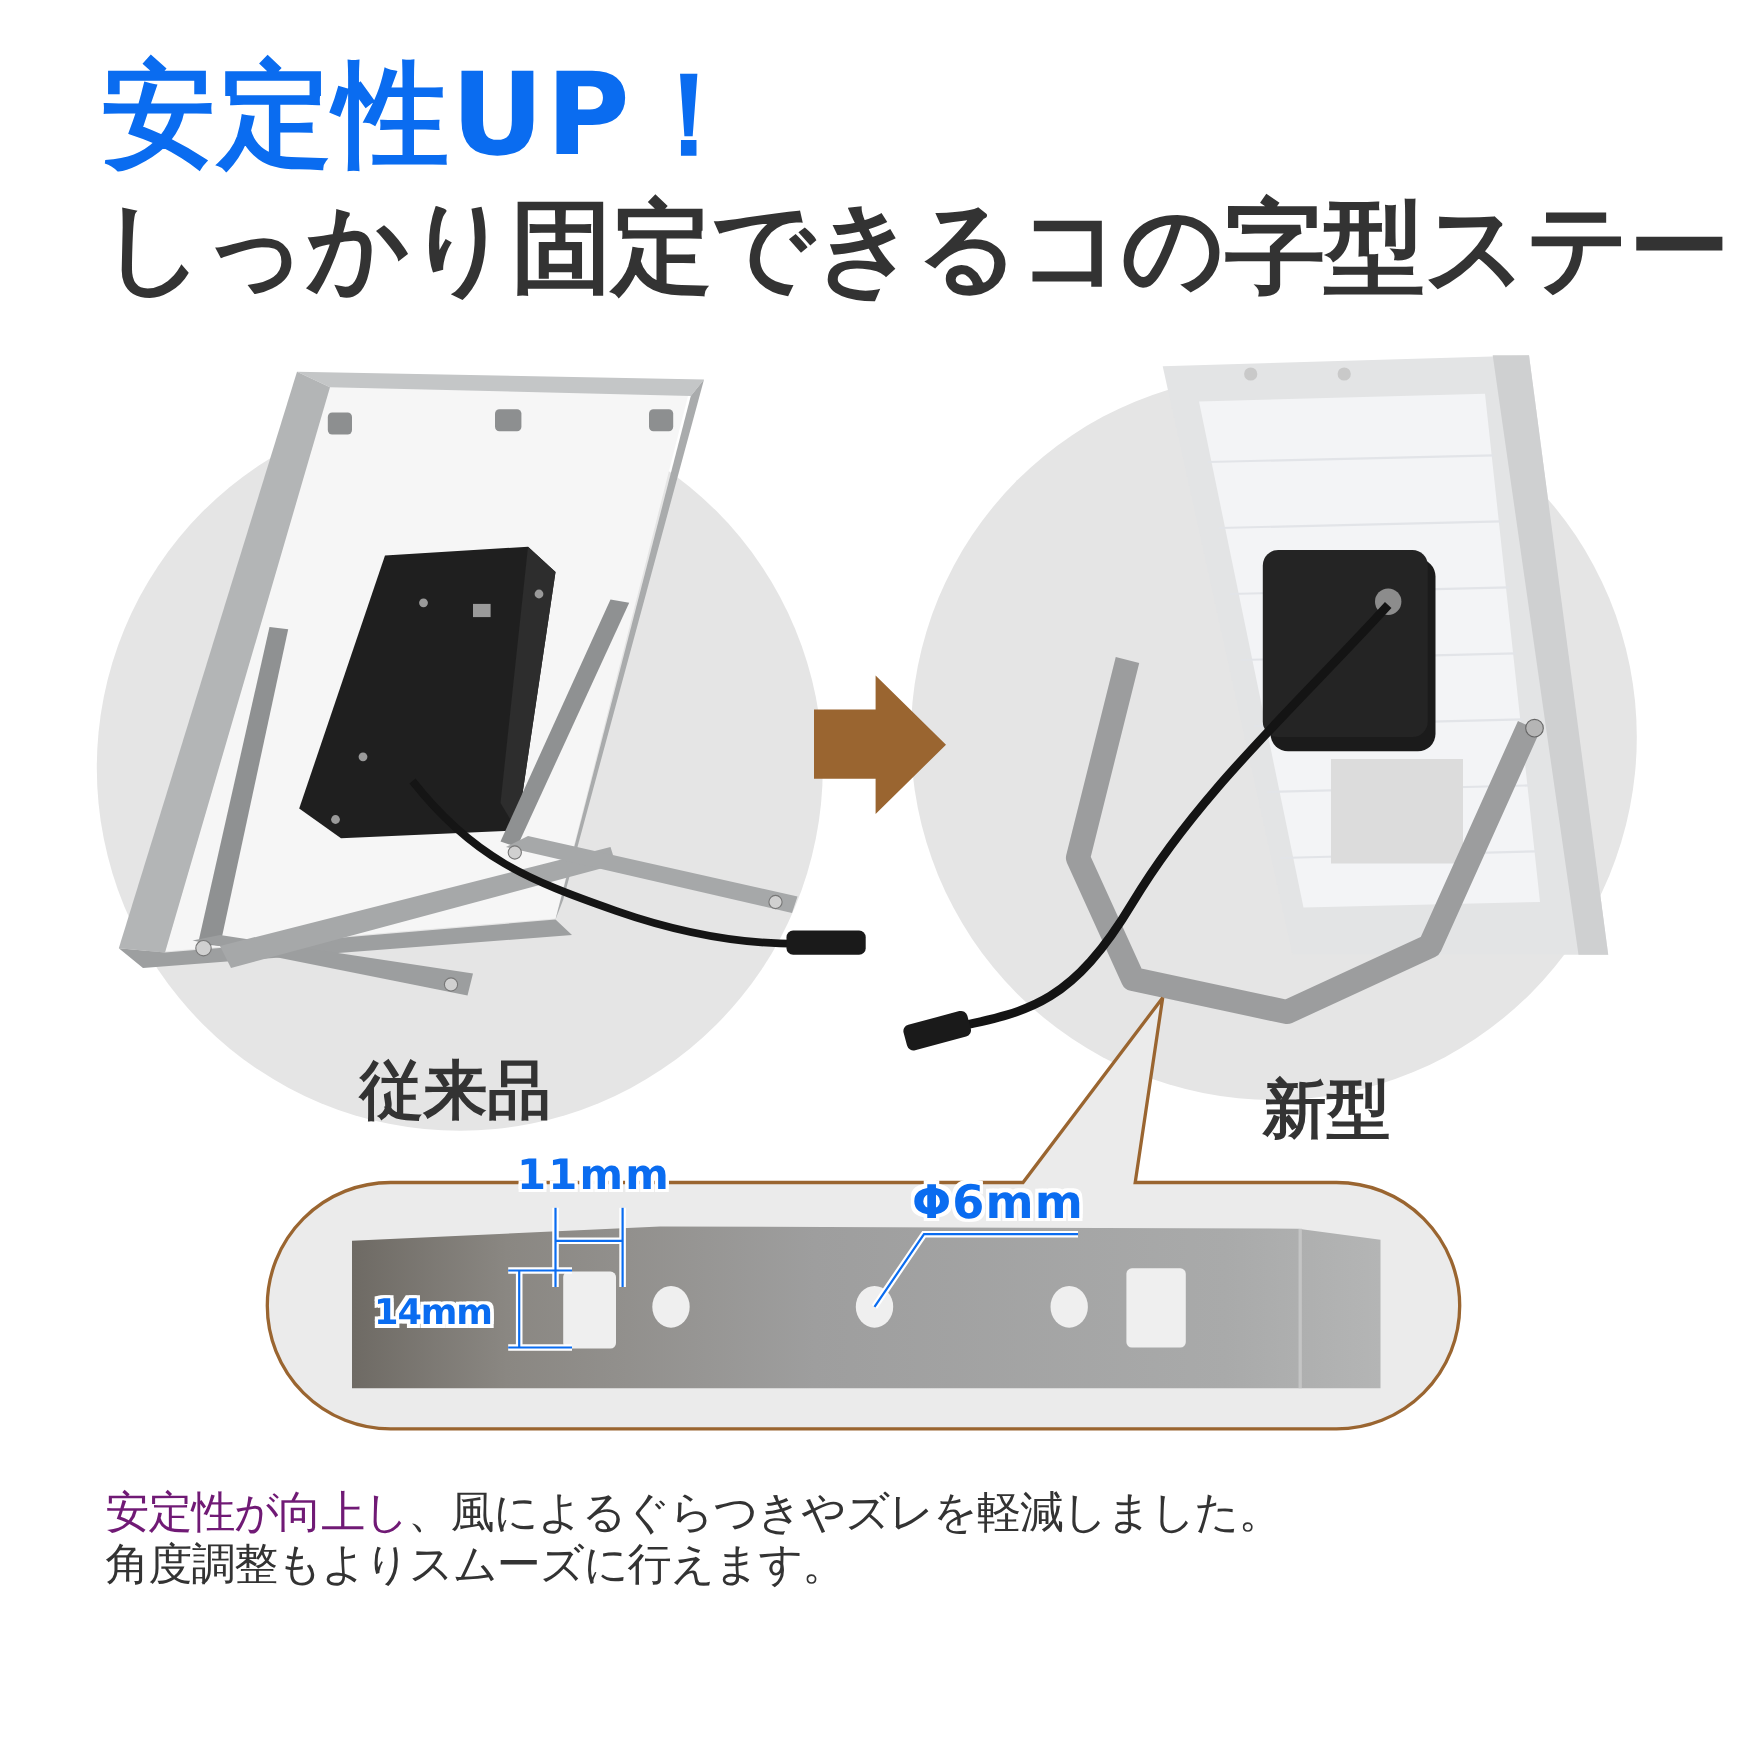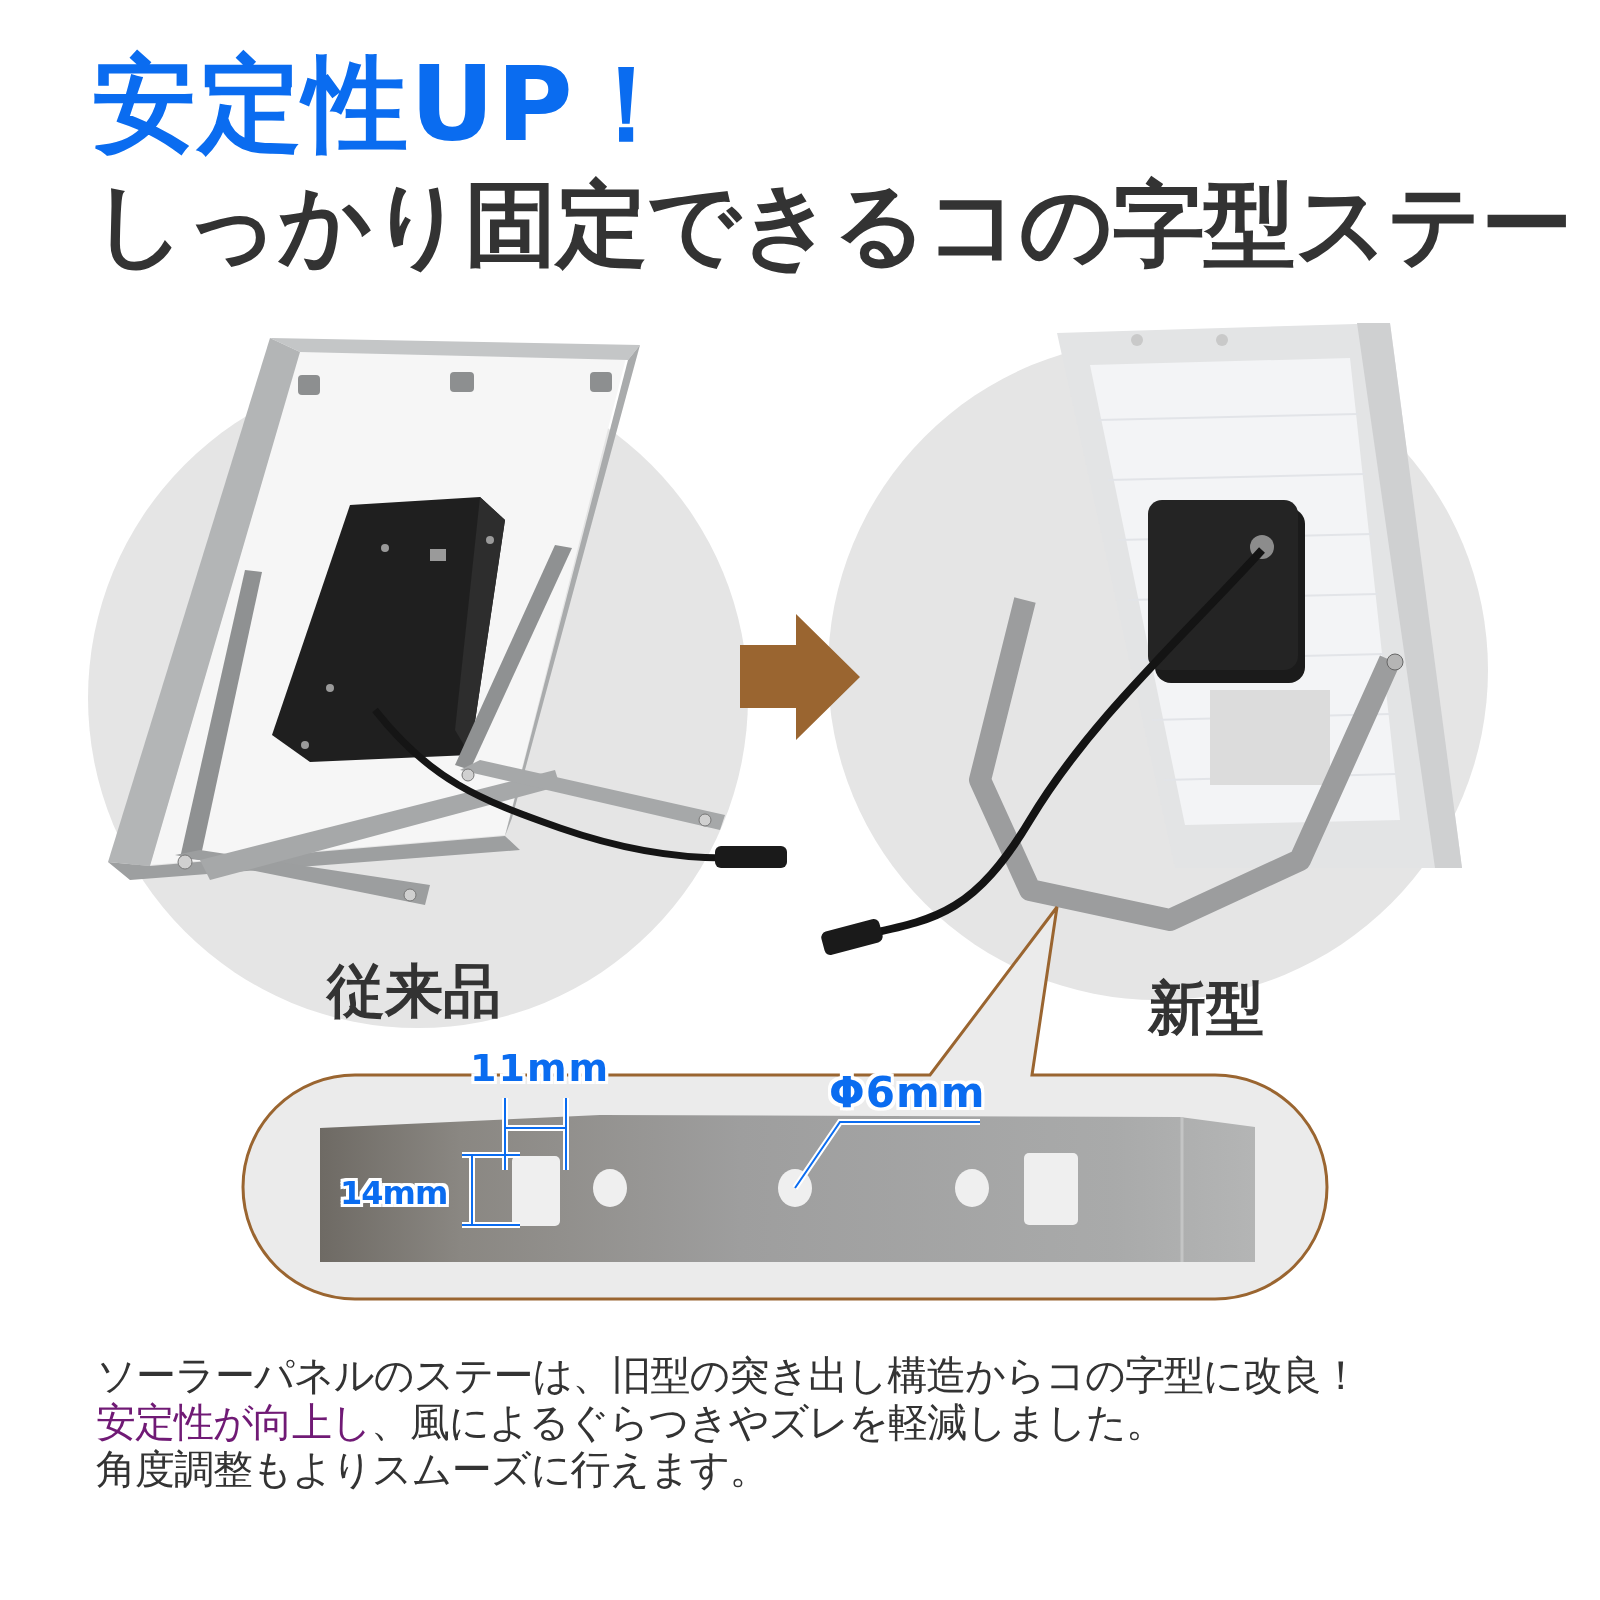--- a/index.html
+++ b/index.html
@@ -144,16 +144,15 @@
     <line x1="472" y1="1155" x2="472" y2="1225"></line>
     <polyline points="795,1188 840,1122 980,1122"></polyline>
   </g>
 </svg>
 
 <div class="abs dim" style="left:470px;top:1049px;font-size:38px;letter-spacing:2px;">11mm</div>
 <div class="abs dim" style="left:340px;top:1177px;font-size:32px;letter-spacing:-1px;text-align:center;">14mm</div>
 <div class="abs dim" style="left:818px;top:1072px;font-size:42px;letter-spacing:1px;margin-left:11px;">Φ6mm</div>
 
 <div class="abs body-text">
-  <div>ソーラーパネルのステーは、旧型の突き出し構造からコの字型に改良！</div>
   <div><span class="accent">安定性が向上し</span><span>、風によるぐらつきやズレを軽減しました。</span></div>
   <div>角度調整もよりスムーズに行えます。</div>
 </div>
 
 </body></html>

